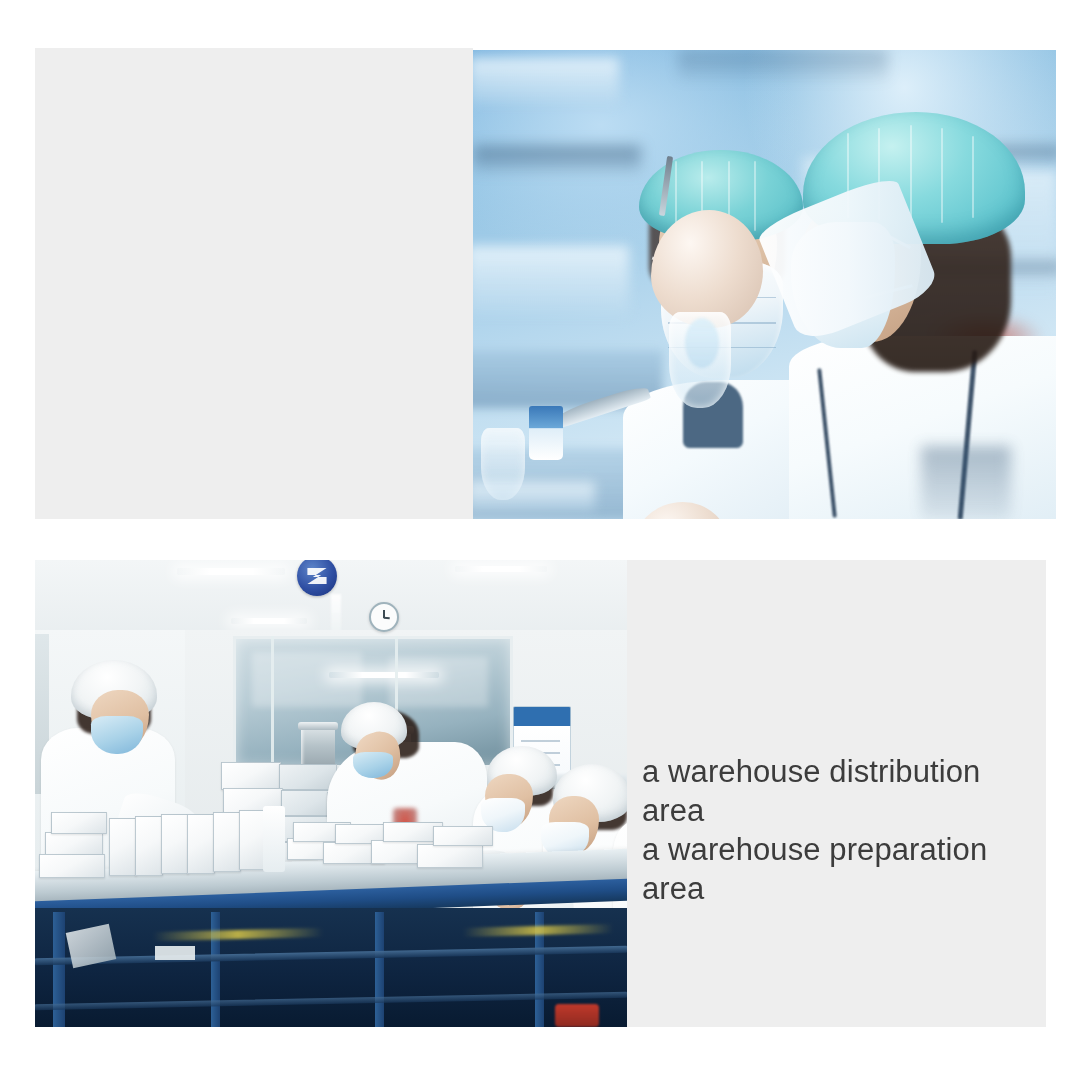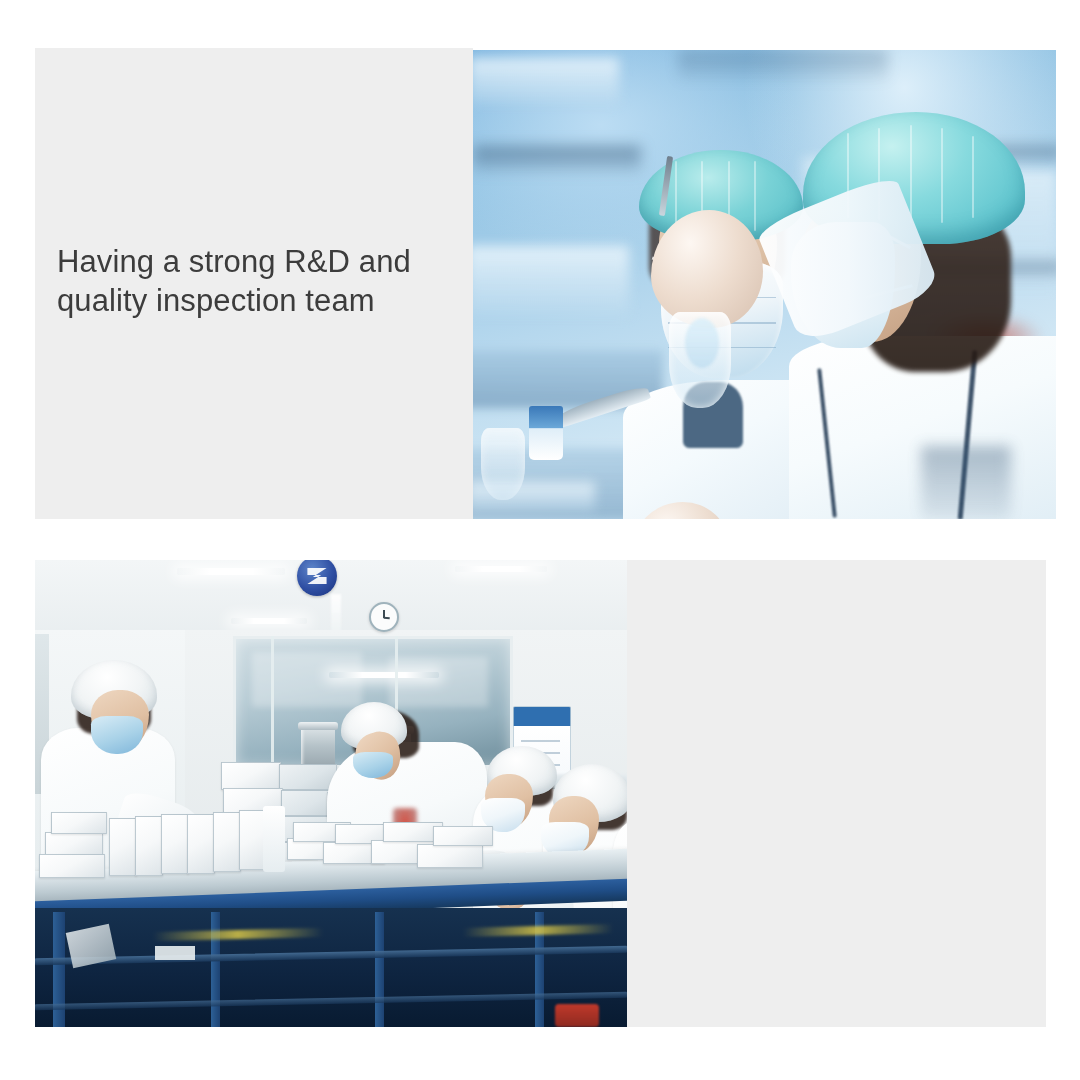--- a/index.html
+++ b/index.html
@@ -435,22 +435,20 @@
   }
 </style>
 </head>
 <body>
 
 <div class="canvas">
 
   <div class="panel" style="left:35px; top:48px; width:438px; height:471px;">
   </div>
 
-  <div class="caption" style="left:57px; top:242px; width:400px;">Having a strong R&amp;D and
-quality inspection team</div>
 
   <div class="photo lab" style="left:473px; top:50px; width:583px; height:469px;">
 
     <div class="wall-shelf" style="left:-4px; top:8px; width:150px; height:46px;"></div>
     <div class="dark-band" style="left:0; top:96px; width:168px; height:26px;"></div>
     <div class="wall-shelf" style="left:-6px; top:196px; width:162px; height:70px;"></div>
     <div class="bench" style="left:-10px; top:300px; width:200px; height:58px;"></div>
     <div class="bench" style="left:-10px; top:398px; width:230px; height:72px; opacity:.8;"></div>
 
     <div class="dark-band" style="left:205px; top:0px; width:210px; height:30px; opacity:.55;"></div>
@@ -671,14 +669,16 @@
     <div style="position:absolute; left:120px; top:386px; width:40px; height:14px;
                 background:#e9eef0; opacity:.9;"></div>
 
     <div style="position:absolute; left:520px; top:444px; width:44px; height:23px;
                 background:linear-gradient(180deg,#c0392b,#8e2a20); border-radius:4px; filter:blur(1px);"></div>
   </div>
 
   <div class="panel" style="left:627px; top:560px; width:419px; height:467px;">
   </div>
 
+  <div class="caption right" style="left:642px; top:752px; width:400px;">a warehouse distribution area
+a warehouse preparation area</div>
 
 </div>
 
 </body></html>

